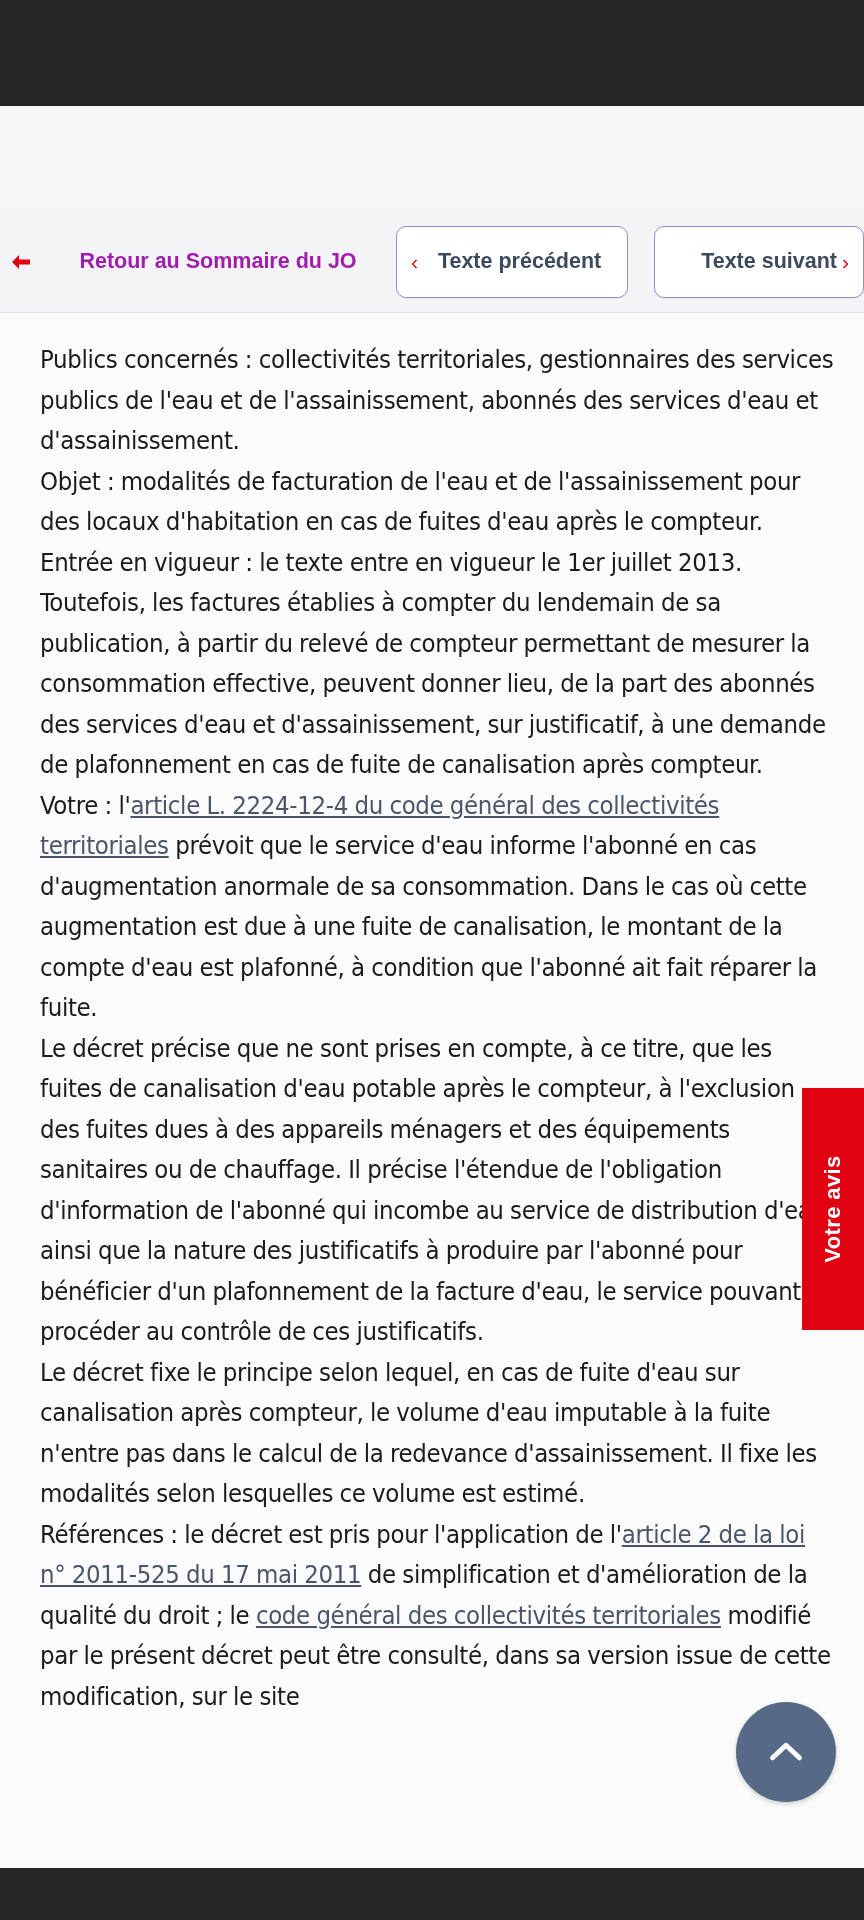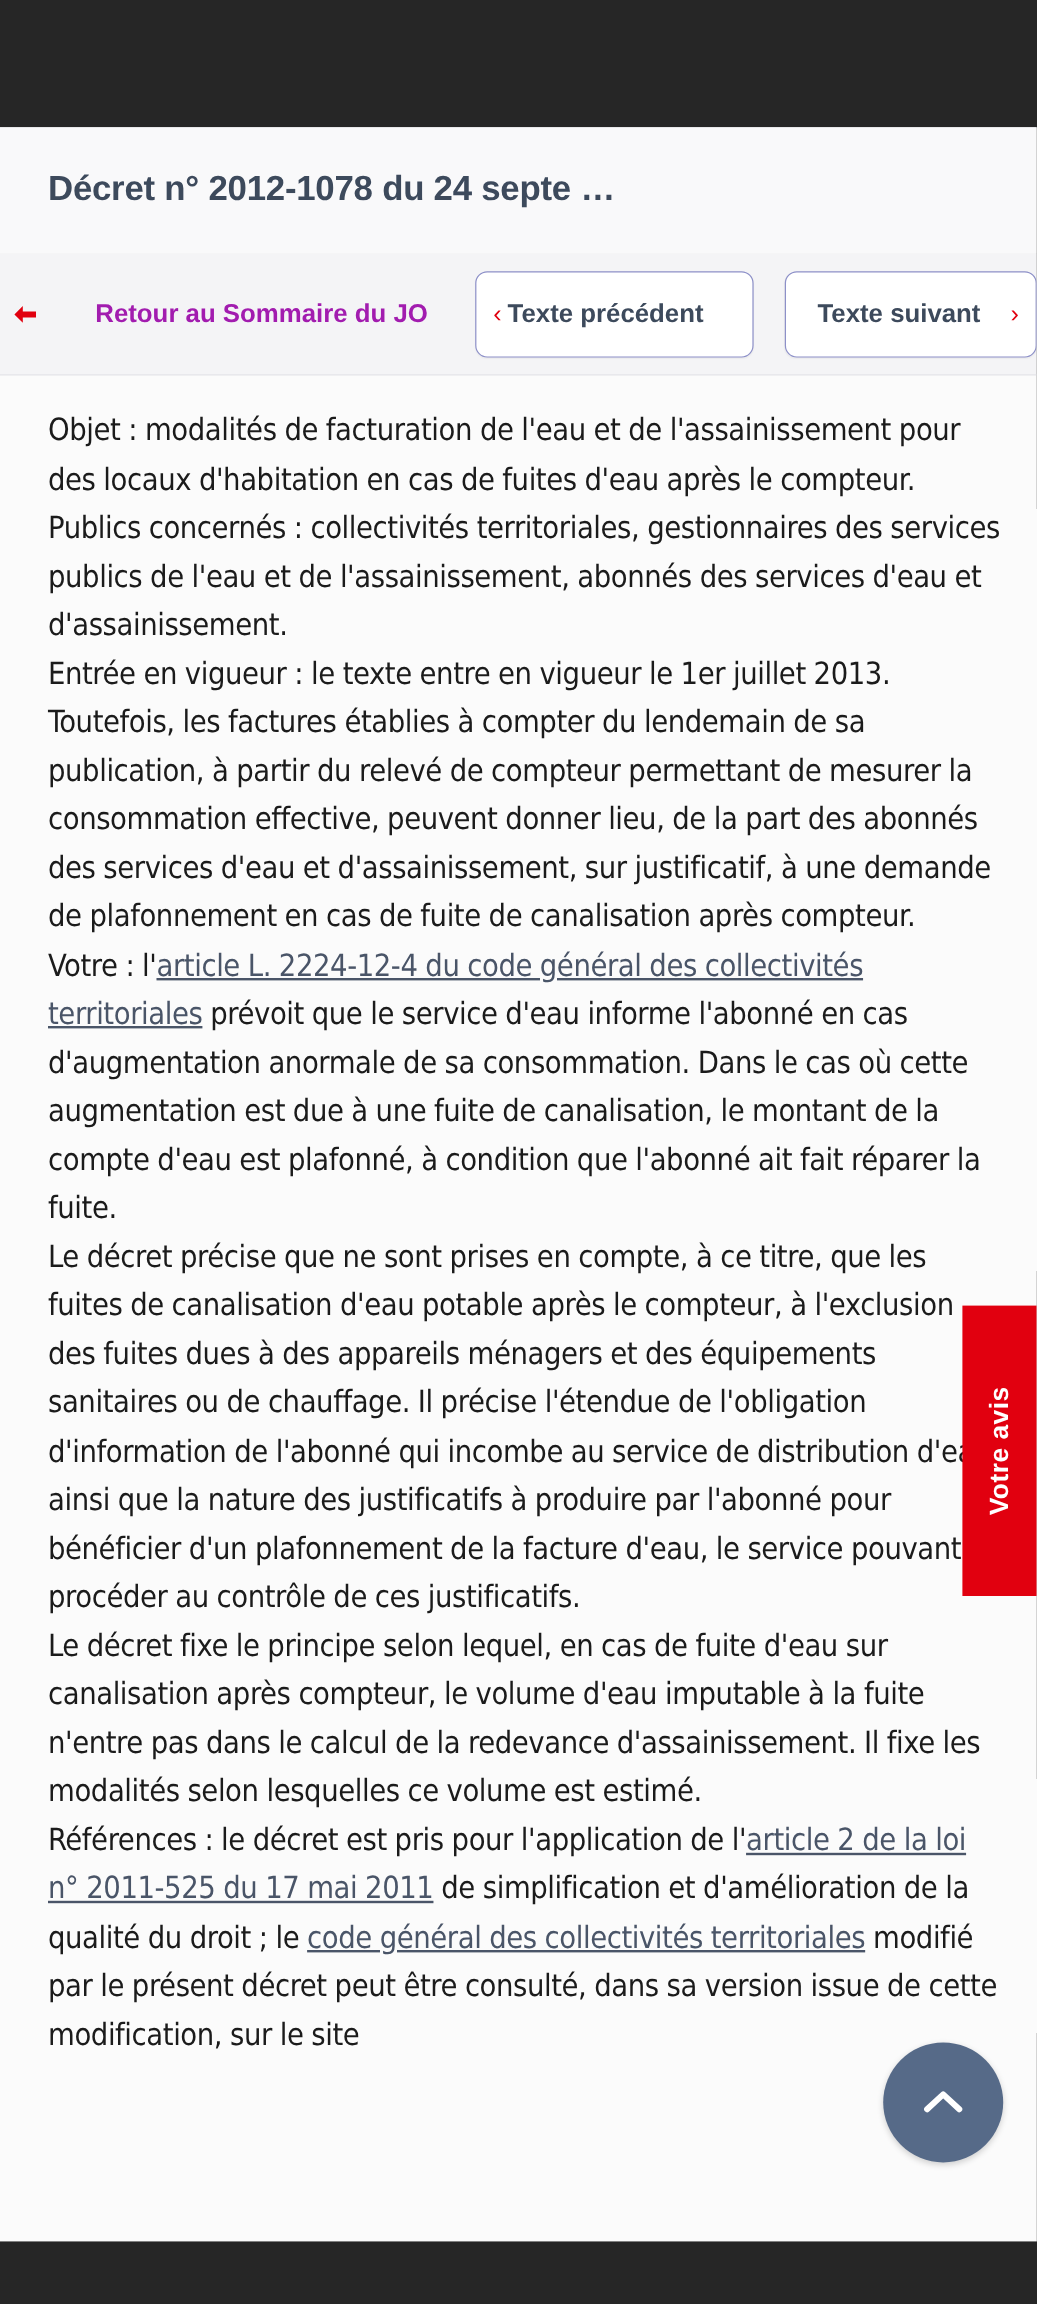--- a/index.html
+++ b/index.html
@@ -111,21 +111,21 @@
     box-shadow: 0 1px 1px rgba(0,0,0,0.04);
   }
   #btn-prev { width: 248px; margin-left: 4px; }
   #btn-next { width: 224px; margin-left: 26px; }
 
   .nav-btn-label {
     font-size: 21.5px;
     font-weight: bold;
     color: #3d4a5c;
     line-height: 1.22;
-    text-align: left;
+    text-align: right;
     width: 100%;
     padding: 0 26px;
   }
   .chev {
     position: absolute;
     color: #e1000f;
     font-size: 21px;
     line-height: 1;
     font-weight: normal;
   }
@@ -202,23 +202,20 @@
 </style>
 </head>
 <body>
 
 <div id="app">
 
   <div id="chrome-top" class="chrome-bar"></div>
 
   <div id="page">
 
-    <div id="doc-title-bar">
-      <div id="doc-title">Décret n° 2012-1078 du 24 septe …</div>
-    </div>
 
     <div id="nav-bar">
 
       <div id="back-link">
         <span id="back-arrow-icon">
           <svg width="26" height="20" viewBox="0 0 26 20" aria-hidden="true">
             <path d="M11 3 L4 10 L11 17 L11 12.5 L22 12.5 L22 7.5 L11 7.5 Z" fill="#e1000f"></path>
           </svg>
         </span>
         <span id="back-link-label">Retour au Sommaire du JO</span>
@@ -231,23 +228,23 @@
 
       <div id="btn-next" class="nav-btn">
         <span class="nav-btn-label">Texte suivant</span>
         <span class="chev chev-right">›</span>
       </div>
 
     </div>
 
     <div id="article">
 
+      <p>Publics concernés : collectivités territoriales, gestionnaires des services publics de l'eau et de l'assainissement, abonnés des services d'eau et d'assainissement.</p>
+
       <p>Objet : modalités de facturation de l'eau et de l'assainissement pour des locaux d'habitation en cas de fuites d'eau après le compteur.</p>
-
-      <p>Publics concernés : collectivités territoriales, gestionnaires des services publics de l'eau et de l'assainissement, abonnés des services d'eau et d'assainissement.</p>
 
       <p>Entrée en vigueur : le texte entre en vigueur le 1er juillet 2013. Toutefois, les factures établies à compter du lendemain de sa publication, à partir du relevé de compteur permettant de mesurer la consommation effective, peuvent donner lieu, de la part des abonnés des services d'eau et d'assainissement, sur justificatif, à une demande de plafonnement en cas de fuite de canalisation après compteur.</p>
 
       <p><span>Votre : l'</span><a href="#">article L. 2224-12-4 du code général des collectivités territoriales</a><span> prévoit que le service d'eau informe l'abonné en cas d'augmentation anormale de sa consommation. Dans le cas où cette augmentation est due à une fuite de canalisation, le montant de la compte d'eau est plafonné, à condition que l'abonné ait fait réparer la fuite.</span></p>
 
       <p>Le décret précise que ne sont prises en compte, à ce titre, que les fuites de canalisation d'eau potable après le compteur, à l'exclusion des fuites dues à des appareils ménagers et des équipements sanitaires ou de chauffage. Il précise l'étendue de l'obligation d'information de l'abonné qui incombe au service de distribution d'eau ainsi que la nature des justificatifs à produire par l'abonné pour bénéficier d'un plafonnement de la facture d'eau, le service pouvant procéder au contrôle de ces justificatifs.</p>
 
       <p>Le décret fixe le principe selon lequel, en cas de fuite d'eau sur canalisation après compteur, le volume d'eau imputable à la fuite n'entre pas dans le calcul de la redevance d'assainissement. Il fixe les modalités selon lesquelles ce volume est estimé.</p>
 
       <p><span>Références : le décret est pris pour l'application de l'</span><a href="#">article 2 de la loi n° 2011-525 du 17 mai 2011</a><span> de simplification et d'amélioration de la qualité du droit ; le </span><a href="#">code général des collectivités territoriales</a><span> modifié par le présent décret peut être consulté, dans sa version issue de cette modification, sur le site</span></p>

